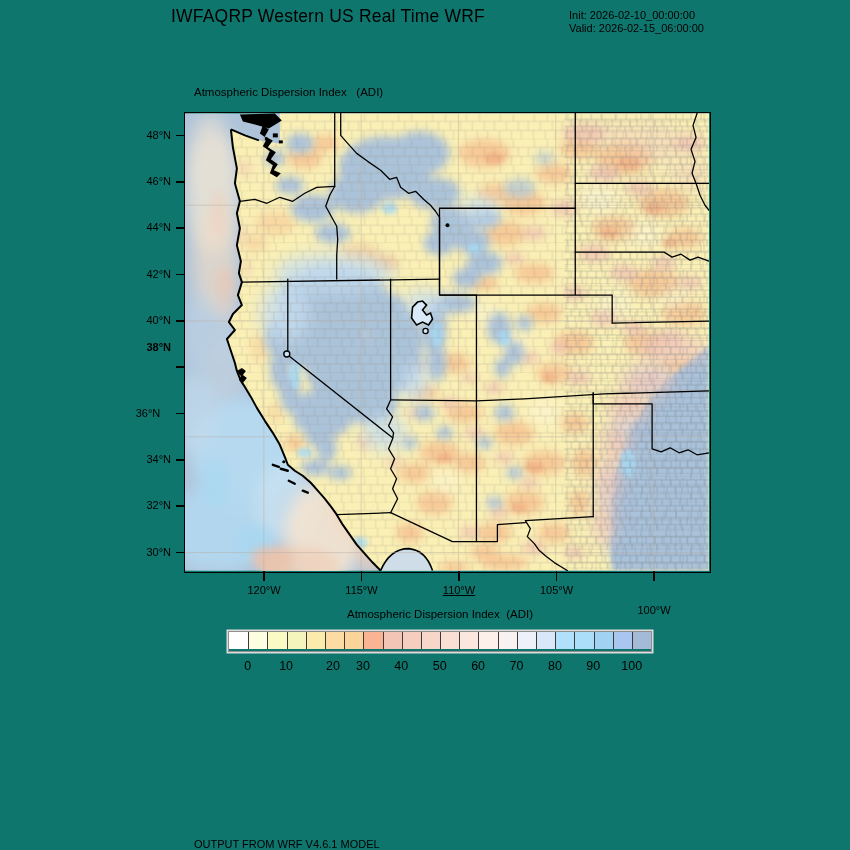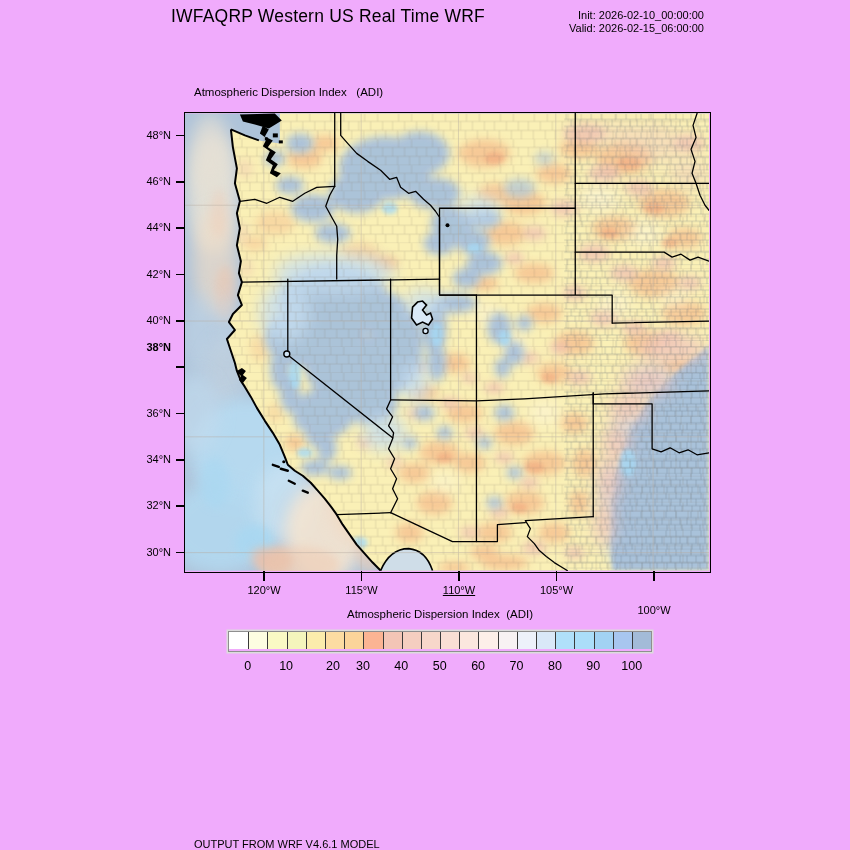--- a/index.html
+++ b/index.html
@@ -1,19 +1,19 @@
 <!DOCTYPE html>
 <html><head>
 <meta charset="utf-8">
 <style>
   html,body{margin:0;padding:0;background:#ffffff;}
   body{width:850px;height:850px;position:relative;font-family:"Liberation Sans",sans-serif;color:#000;}
-  .page{position:absolute;left:0;top:0;width:850px;height:850px;background:#f0abfc;overflow:hidden;}
+  .page{position:absolute;left:0;top:0;width:850px;height:850px;background:#0f766e;overflow:hidden;}
   .main-title{position:absolute;left:150px;top:6px;width:356px;text-align:center;font-size:17.5px;letter-spacing:.2px;}
-  .init-block{position:absolute;right:146px;top:9px;text-align:right;font-size:11px;line-height:12.5px;}
+  .init-block{position:absolute;right:146px;top:9px;font-size:11px;line-height:12.5px;}
   .panel-title{position:absolute;left:194px;top:86px;font-size:11.5px;white-space:pre;}
   .map-frame{position:absolute;left:184px;top:112px;width:527px;height:461px;border:1.6px solid #000;box-sizing:border-box;}
   .map-frame svg{position:absolute;left:0;top:0;display:block;}
   .tick-lat{position:absolute;height:1.6px;background:#000;width:9px;}
   .lat-label{position:absolute;font-size:11px;text-align:right;width:46px;white-space:pre;}
   .tick-lon{position:absolute;width:1.6px;background:#000;height:10px;}
   .lon-label{position:absolute;font-size:11px;text-align:center;width:64px;white-space:pre;}
   .cb-title{position:absolute;left:290px;top:608px;width:300px;text-align:center;font-size:11.5px;white-space:pre;}
   .colorbar{position:absolute;left:228px;top:631px;height:19px;display:flex;border:1px solid #8f8f8f;box-shadow:0 0 0 1.5px #dcdcdc;}
   .cb-cell{width:19.2px;height:17px;box-sizing:border-box;border-left:1px solid #3a3a3a;}
@@ -373,21 +373,21 @@
       <div class="lat-label" style="left: 125px; top: 174.8px;">46°N</div>
       <div class="tick-lat" style="left: 176px; top: 227.4px;"></div>
       <div class="lat-label" style="left: 125px; top: 221.2px;">44°N</div>
       <div class="tick-lat" style="left: 176px; top: 273.7px;"></div>
       <div class="lat-label" style="left: 125px; top: 267.5px;">42°N</div>
       <div class="tick-lat" style="left: 176px; top: 320px;"></div>
       <div class="lat-label" style="left: 125px; top: 313.8px;">40°N</div>
       <div class="tick-lat" style="left: 176px; top: 366.4px;"></div>
       <div class="lat-label" style="left: 125px; top: 341px; font-weight: bold;">38°N</div>
       <div class="tick-lat" style="left: 176px; top: 412.7px;"></div>
-      <div class="lat-label" style="left: 125px; top: 406.5px;">36°N</div>
+      <div class="lat-label" style="left: 125px; top: 406.5px; text-align: center;">36°N</div>
       <div class="tick-lat" style="left: 176px; top: 459px;"></div>
       <div class="lat-label" style="left: 125px; top: 452.8px;">34°N</div>
       <div class="tick-lat" style="left: 176px; top: 505.4px;"></div>
       <div class="lat-label" style="left: 125px; top: 499.2px;">32°N</div>
       <div class="tick-lat" style="left: 176px; top: 551.7px;"></div>
       <div class="lat-label" style="left: 125px; top: 545.5px;">30°N</div>
     </div>
   <div id="lonAxis">
       <div class="tick-lon" style="left: 263.2px; top: 571px;"></div>
       <div class="lon-label" style="left: 232px; top: 584px;">120°W</div>

